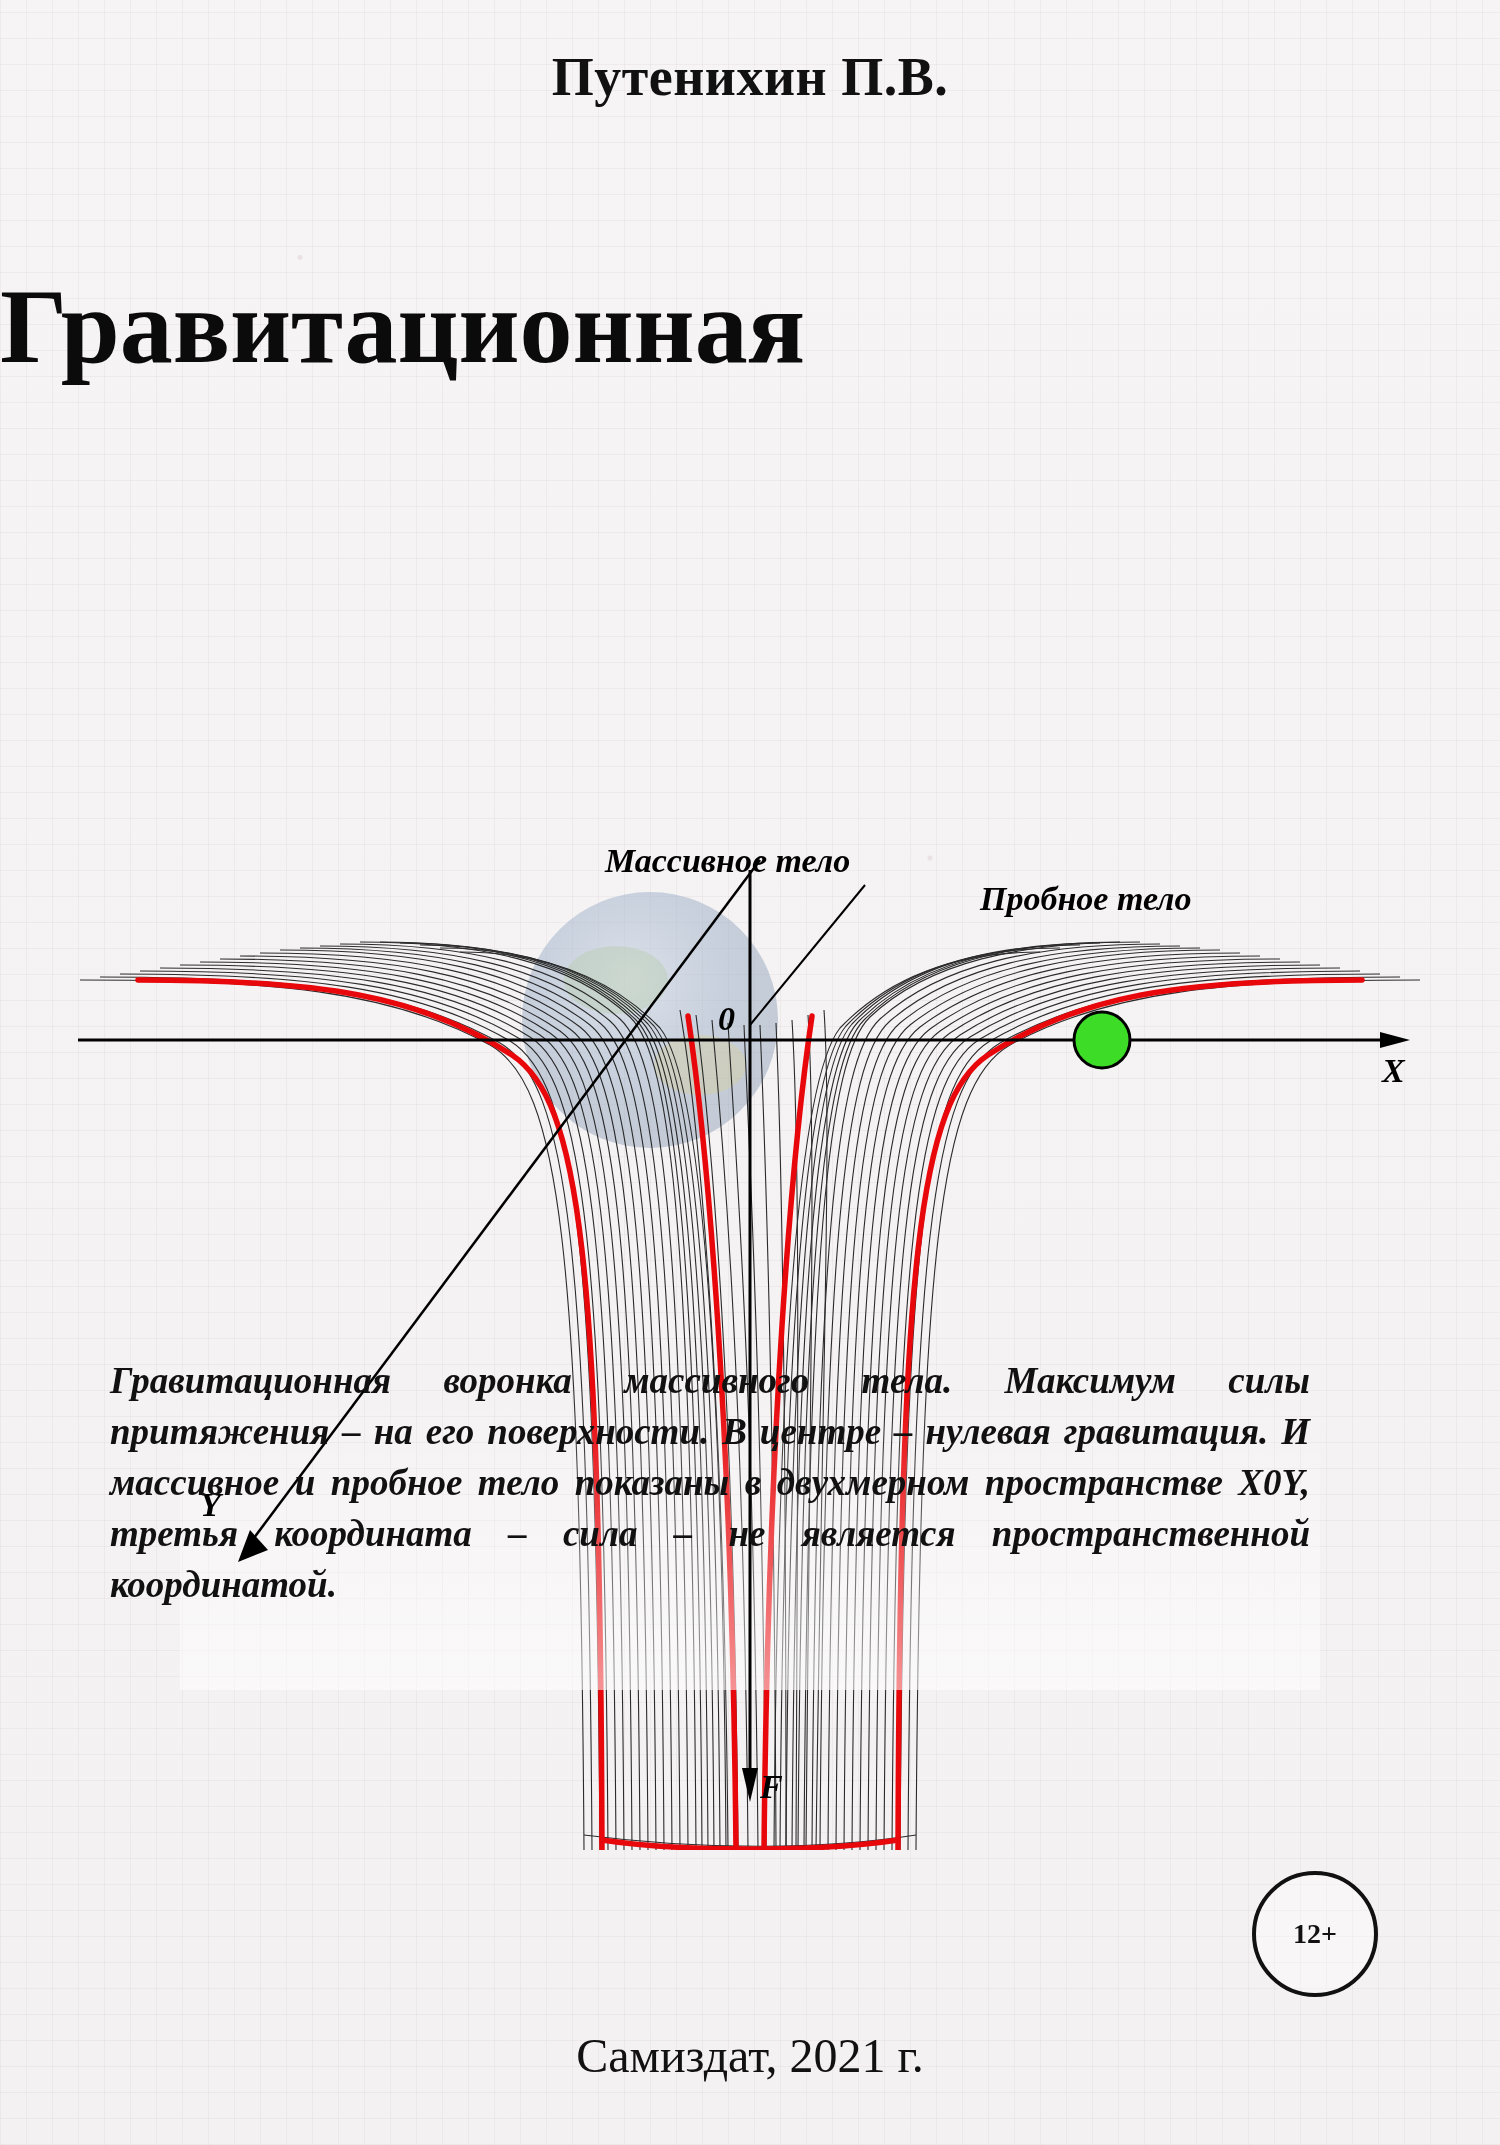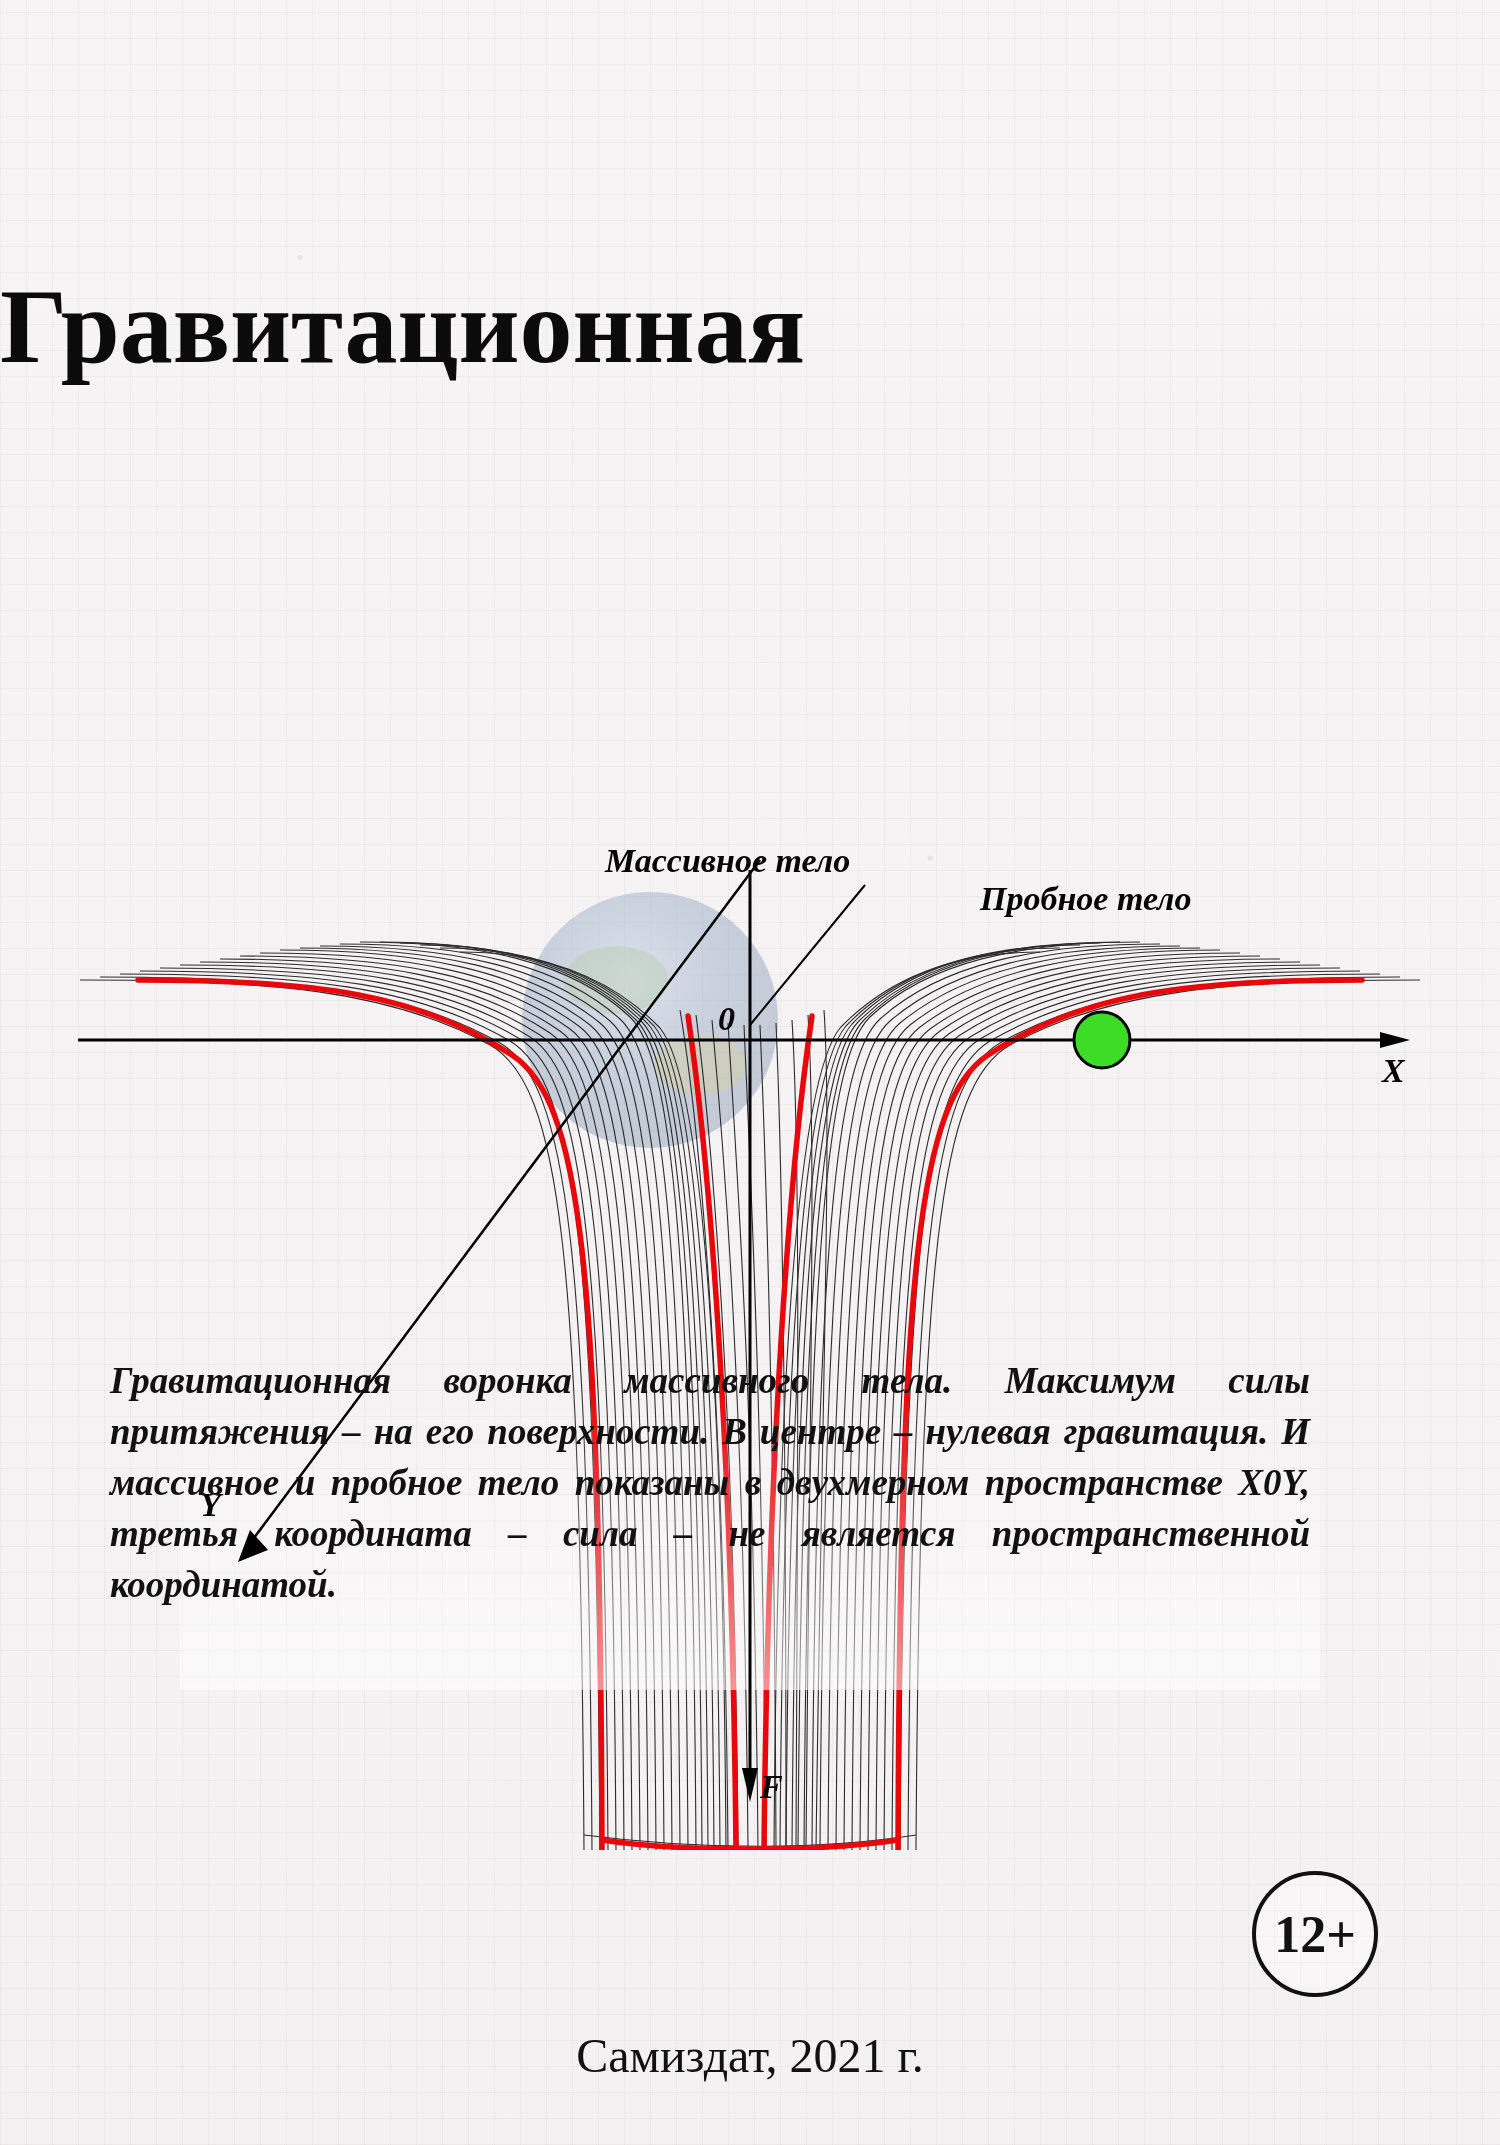--- a/index.html
+++ b/index.html
@@ -83,31 +83,32 @@
     position: absolute;
     right: 122px;
     bottom: 148px;
     width: 118px;
     height: 118px;
     border: 4px solid #111;
     border-radius: 50%;
     display: flex;
     align-items: center;
     justify-content: center;
-    font-size: 52px;
+    font-size: 28px;
     font-weight: bold;
     color: #111;
     background: rgba(255,255,255,0.35);
   }
 </style>
 </head>
 <body>
 
 <div class="page">
 
+  <div class="author">Путенихин П.В.</div>
 
   <div class="title">
     <div>Гравитационная</div>
   </div>
 
   <div class="figure">
     <svg width="1380" height="1020" viewBox="0 0 1380 1020" xmlns="http://www.w3.org/2000/svg">
       <defs>
         <radialGradient id="planetGrad" cx="42%" cy="35%" r="65%">
           <stop offset="0%" stop-color="#cfd9e6" stop-opacity="0.85"></stop>

